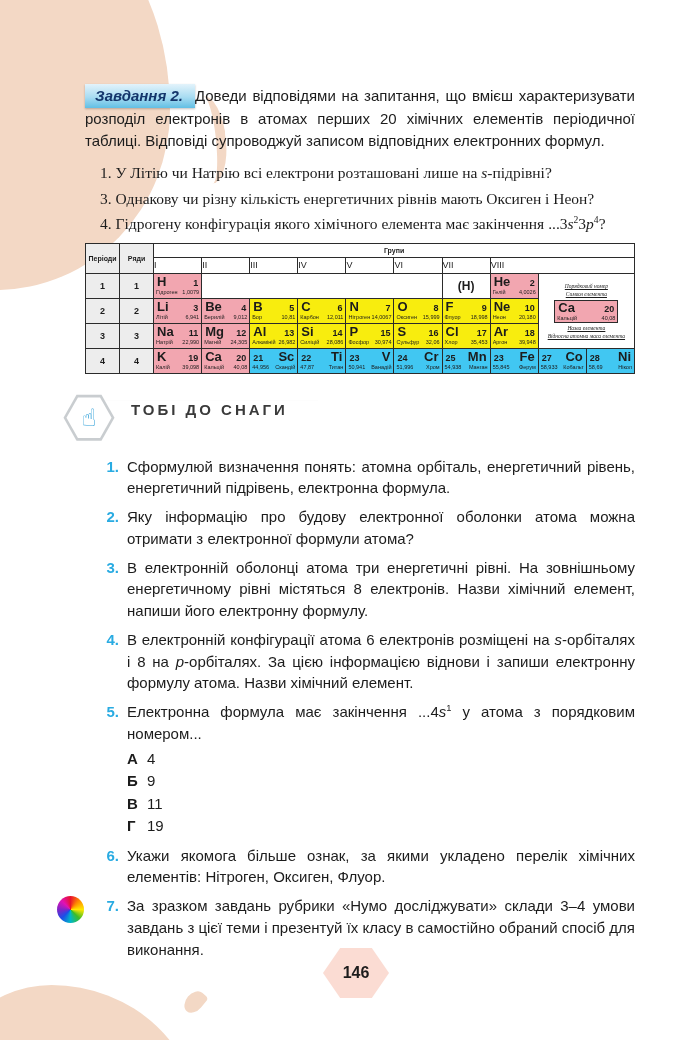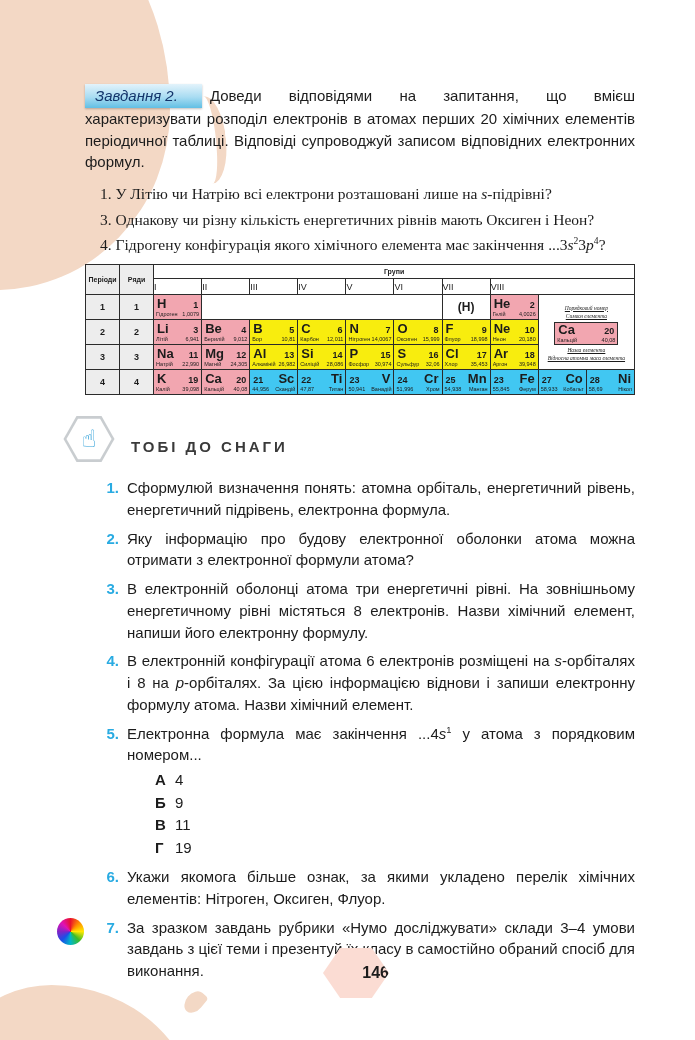--- a/index.html
+++ b/index.html
@@ -12,22 +12,22 @@
             border-radius:50%;transform:rotate(-6deg);}
   .blob-bl{position:absolute;left:-70px;top:985px;width:270px;height:140px;background:#f3d8c5;
            border-radius:45% 55% 0 0 / 95% 100% 0 0;}
   .teardrop{position:absolute;left:186px;top:990px;width:17px;height:24px;background:#f3d8c5;
             border-radius:50% 50% 50% 4px;transform:rotate(-140deg);}
   
   .content{position:absolute;left:85px;top:84px;width:550px;}
   
   .task-par{font-size:15px;line-height:1.42;text-align:justify;margin:0;}
   .task-label{display:inline-block;background:linear-gradient(180deg,#e3f3fb 0%,#a8dcf2 55%,#62bfe4 100%);
-              color:#14356b;font-weight:normal;font-style:italic;font-size:15px;padding:1px 24px 2px 10px;
-              margin-right:8px;box-shadow:0 1px 2px rgba(0,0,0,.25);}
+              color:#14356b;font-weight:bold;font-style:italic;font-size:15px;padding:1px 12px 2px 10px;
+              box-shadow:0 1px 2px rgba(0,0,0,.25);}
   
   .sq-block{margin-top:12px;}
   .sq{font-family:"Liberation Serif",serif;font-size:15.5px;line-height:1.33;margin:0 0 5px 0;
       text-align:justify;text-indent:15px;}
   .sq i{font-style:italic;}
   .sq sup{font-size:62%;line-height:0;}
   
   .ptable{border-collapse:collapse;table-layout:fixed;width:550px;margin-top:8px;
           font-family:"Liberation Sans",sans-serif;}
   .ptable td{border:1px solid #2b2b2b;padding:0;vertical-align:middle;overflow:hidden;}
@@ -51,46 +51,46 @@
   .lgcell{background:#fff;vertical-align:top;}
   .lg{padding:2px 2px 0 2px;}
   .lg-lbl{font-family:"Liberation Serif",serif;font-style:italic;font-size:5.5px;line-height:7px;
           text-align:center;text-decoration:underline;margin:1px auto;}
   .lg-sample{width:62px;margin:2px auto;border:1px solid #2b2b2b;background:#f2a6b0;}
   
   .banner{position:relative;height:48px;margin:20px 0 0 -22px;}
   .banner-ribbon{position:absolute;left:26px;top:7px;width:246px;height:33px;background:#fff;
                  clip-path:polygon(0 0,93% 0,100% 42%,100% 100%,0 100%);
                  filter:drop-shadow(0 2px 2px rgba(0,0,0,.3));
-                 display:flex;align-items:flex-end;padding-left:42px;box-sizing:border-box;}
+                 display:flex;align-items:flex-start;padding-left:42px;box-sizing:border-box;}
   .banner-title{font-size:15px;font-weight:bold;letter-spacing:3px;color:#3a3a3a;}
   .hex-badge{position:absolute;left:0;top:0;width:52px;height:48px;
              clip-path:polygon(26% 2%,74% 2%,99% 50%,74% 98%,26% 98%,1% 50%);
              background:#c9cdd0;display:flex;align-items:center;justify-content:center;
              filter:drop-shadow(0 1px 2px rgba(0,0,0,.3));}
   .hex-badge-inner{width:46px;height:42px;clip-path:polygon(26% 2%,74% 2%,99% 50%,74% 98%,26% 98%,1% 50%);
              background:#fff;display:flex;align-items:center;justify-content:center;}
   .hand-glyph{color:#2d9fd8;font-size:24px;line-height:1;font-family:"DejaVu Sans",sans-serif;}
   
   .ex-list{margin-top:14px;}
   .li{position:relative;padding-left:42px;margin-bottom:7px;}
   .li-num{position:absolute;left:0;top:0;width:34px;text-align:right;font-weight:bold;color:#29abe2;
           font-size:15px;line-height:1.45;}
   .li-text{margin:0;font-size:15px;line-height:1.45;text-align:justify;}
   .li-text i{font-style:italic;}
   .li-text sup{font-size:62%;line-height:0;}
-  .opts{margin-top:3px;margin-left:28px;}
+  .opts{margin-top:3px;}
   .opt{font-size:15px;line-height:1.5;}
   .opt b{display:inline-block;min-width:14px;margin-right:6px;}
   .wheel{position:absolute;left:-28px;top:1px;width:27px;height:27px;border-radius:50%;
          background:conic-gradient(#e8112d,#ff8c00,#ffe800,#3dbd26,#00b7c7,#1b4ee8,#8024c7,#e012b5,#e8112d);}
   
   .page-badge{position:absolute;left:323px;top:948px;width:66px;height:50px;
               clip-path:polygon(26% 0,74% 0,100% 50%,74% 100%,26% 100%,0 50%);
-              background:#fbdcd3;display:flex;align-items:center;justify-content:flex-end;
+              background:#fbdcd3;display:flex;align-items:center;justify-content:center;
               filter:drop-shadow(0 2px 2px rgba(0,0,0,.35));}
   .page-badge span{font-size:16px;font-weight:bold;color:#1c1c1c;}
 </style>
 </head>
 <body>
 
 <div class="page">
 
   <div class="blob-tl"></div>
   <div class="crescent"></div>

